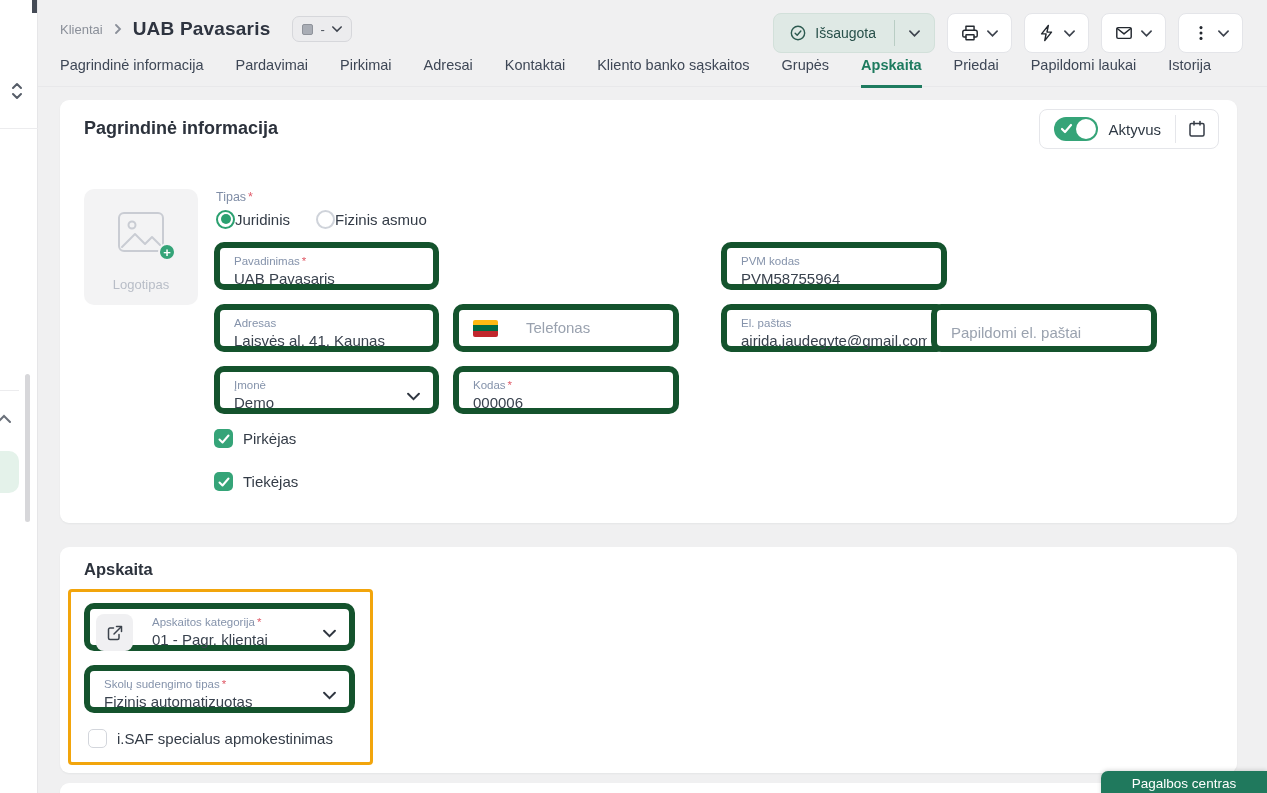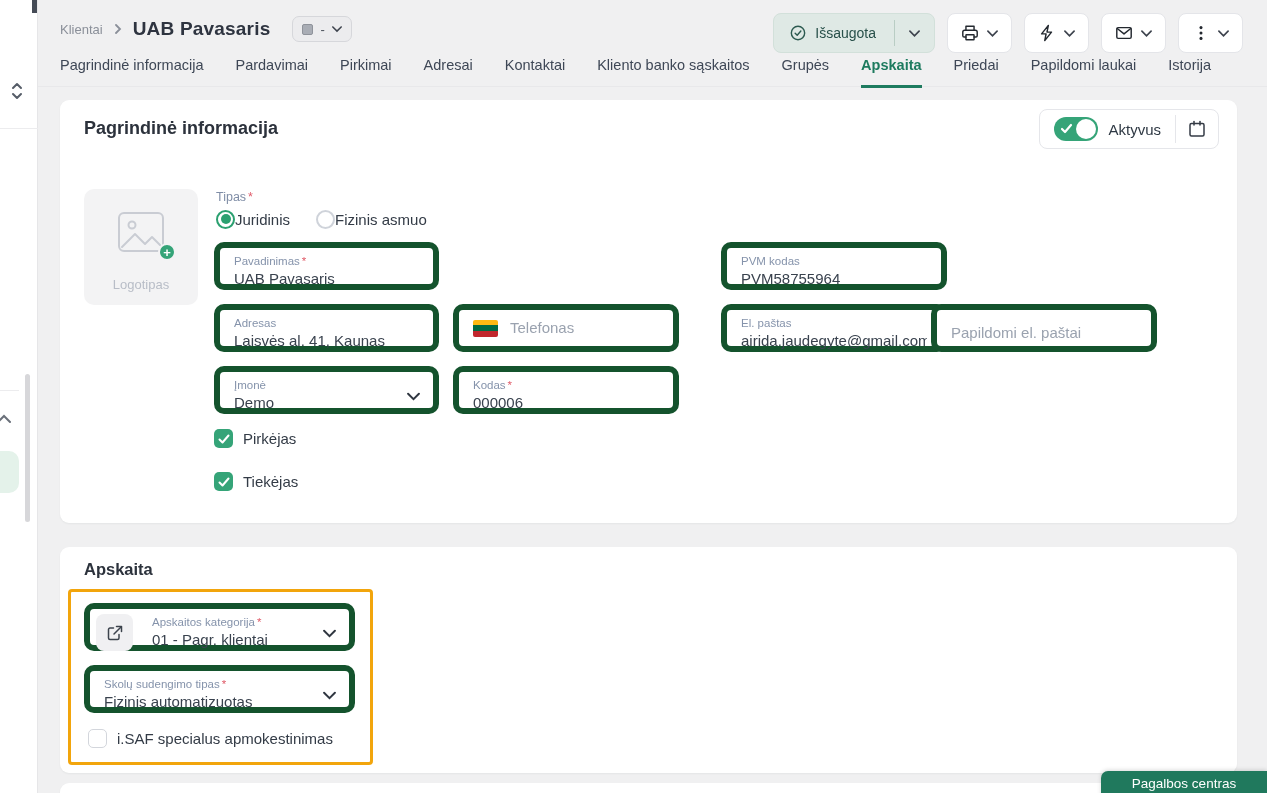--- a/index.html
+++ b/index.html
@@ -122,21 +122,21 @@
 
   .r1 { top:142px; } .r2 { top:204px; } .r3 { top:266px; }
   .c1 { left:154px; width:225px; } .c2 { left:393px; width:226px; } .c3 { left:633px; width:226px;margin-left:28px; } .c4 { left:871px; width:226px; }
 
   .lookup-btn {
     position:absolute; right:4px; top:3px; width:40px; height:40px; background:#3aa97b;
     border-radius:8px; display:flex; align-items:center; justify-content:center; color:#fff; cursor:pointer;
   }
   .lookup-btn svg { width:17px; height:17px; }
 
-  .phone-field { display:flex; align-items:center; gap:12px; padding-top:0; }
+  .phone-field { display:flex; align-items:center; gap:28px; padding-top:0; }
   .flag { width:25px; height:17px; border-radius:2px; overflow:hidden; display:flex; flex-direction:column; flex:0 0 auto; }
   .flag div { flex:1; }
   .flag .y { background:#fdb913; } .flag .g { background:#006a44; } .flag .r { background:#c1272d; }
 
   
   .check-row { position:absolute; display:flex; align-items:center; gap:10px; cursor:pointer; }
   .checkbox { width:19px; height:19px; border-radius:5px; background:#35a478; display:flex; align-items:center; justify-content:center; color:#fff; }
   .checkbox svg { width:12px; height:12px; }
   .checkbox.empty { background:#fff; border:1.5px solid #d3d6dc; }
   .check-label { font-size:15px; color:#333b46; }

